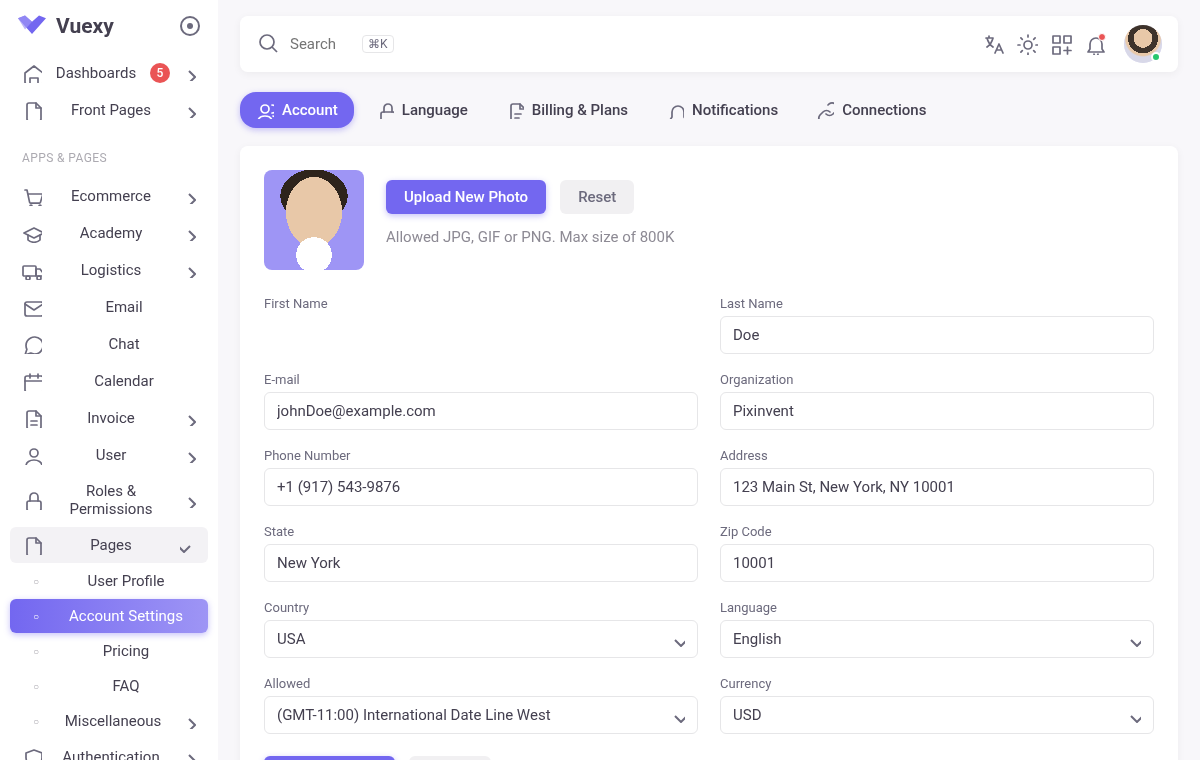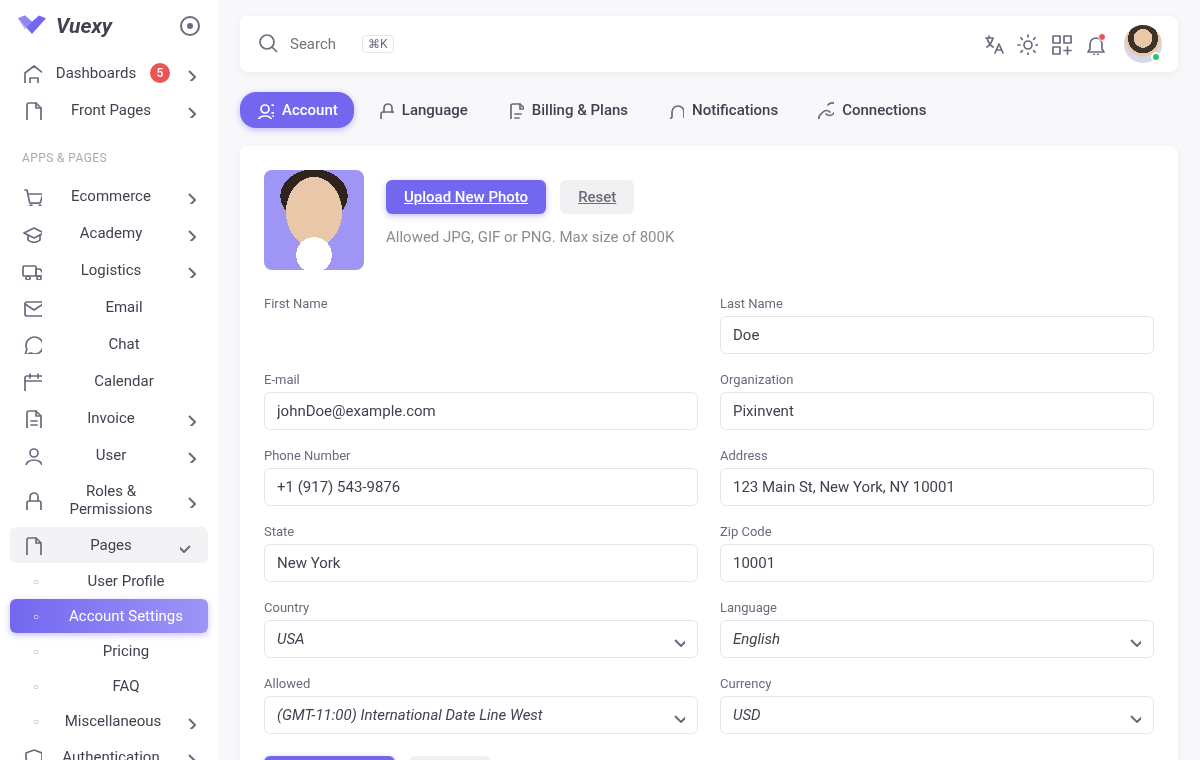--- a/index.html
+++ b/index.html
@@ -1,20 +1,20 @@
 <!DOCTYPE html>
 <html><head>
 <meta charset="utf-8">
 <style>
 *{box-sizing:border-box;margin:0;padding:0;font-family:-apple-system,BlinkMacSystemFont,"Segoe UI",Roboto,sans-serif;}
 body{background:#f8f7fa;color:#444050;font-size:15px;width:1200px;height:760px;overflow:hidden;display:flex;}
 .sidebar{width:218px;background:#fff;height:100%;display:flex;flex-direction:column;padding:14px 0;overflow-y:auto;}
 .sidebar::-webkit-scrollbar{width:0;}
 .logo-row{display:flex;align-items:center;padding:0 18px 10px 18px;justify-content:space-between;}
-.logo-left{display:flex;align-items:center;gap:10px;font-style:italic;}
+.logo-left{display:flex;align-items:center;gap:10px;}
 .logo-mark{width:28px;height:22px;}
 .logo-text{font-size:21px;font-weight:700;color:#444050;}
 .collapse-btn{width:20px;height:20px;border:2px solid #6c6a7d;border-radius:50%;display:flex;align-items:center;justify-content:center;cursor:pointer;}
 .collapse-btn::after{content:"";width:6px;height:6px;background:#6c6a7d;border-radius:50%;}
 .nav{padding:6px 10px;text-align:center;}
 .nav-item{display:flex;align-items:center;padding:8px 12px;border-radius:6px;cursor:pointer;color:#444050;font-size:15px;position:relative;gap:10px;margin:1px 0;}
 .nav-item.open{background:#f3f2f5;}
 .nav-item.active{background:linear-gradient(270deg,#9e95f5,#7367f0);color:#fff;box-shadow:0 2px 6px rgba(115,103,240,.4);}
 .nav-item.sub{padding-left:16px;}
 .nav-icon{width:20px;height:20px;flex-shrink:0;display:flex;align-items:center;justify-content:center;}
@@ -43,28 +43,28 @@
 .tab{display:flex;align-items:center;gap:8px;padding:9px 16px;border-radius:16px;cursor:pointer;color:#444050;font-size:15px;font-weight:500;}
 .tab svg{width:18px;height:18px;stroke:#6c6a7d;fill:none;stroke-width:1.7;stroke-linecap:round;stroke-linejoin:round;}
 .tab.active{background:#7367f0;color:#fff;box-shadow:0 2px 6px rgba(115,103,240,.4);}
 .tab.active svg{stroke:#fff;}
 .card{background:#fff;border-radius:8px;padding:24px;box-shadow:0 2px 8px rgba(0,0,0,.05);}
 .photo-row{display:flex;gap:22px;align-items:flex-start;margin-bottom:26px;}
 .photo{width:100px;height:100px;border-radius:8px;background:#9e95f5;position:relative;overflow:hidden;}
 .photo-face{position:absolute;inset:0;background:radial-gradient(circle at 50% 85%,#fff 0 18%,transparent 18%),radial-gradient(ellipse 40% 50% at 50% 42%,#e8c8a8 0 70%,transparent 70%),radial-gradient(ellipse 48% 38% at 50% 26%,#2e241c 0 70%,transparent 70%),radial-gradient(ellipse 24% 14% at 50% 60%,#3e332b 0 80%,transparent 80%);}
 .photo-actions{display:flex;flex-direction:column;gap:14px;padding-top:10px;}
 .btn-row{display:flex;gap:14px;}
-.btn{padding:8px 18px;border-radius:6px;border:none;cursor:pointer;font-size:15px;font-weight:500;text-decoration:underline;}
+.btn{padding:8px 18px;border-radius:6px;border:none;cursor:pointer;font-size:15px;font-weight:500;}
 .btn-primary{background:#7367f0;color:#fff;box-shadow:0 2px 6px rgba(115,103,240,.4);}
 .btn-muted{background:#f1f0f2;color:#6c6a7d;}
 .helper-text{color:#8d8a94;font-size:15px;}
 .form-grid{display:grid;grid-template-columns:1fr 1fr;gap:18px 22px;}
 .field label{display:block;font-size:13px;color:#6c6a7d;margin-bottom:5px;}
 .field input,.field .select{width:100%;padding:9px 12px;border:1px solid #e6e6e8;border-radius:6px;font-size:15px;color:#444050;background:#fff;outline:none;}
-.select{display:flex;justify-content:space-between;align-items:center;cursor:pointer;font-style:italic;}
+.select{display:flex;justify-content:space-between;align-items:center;cursor:pointer;}
 .select svg{width:16px;height:16px;stroke:#6c6a7d;fill:none;stroke-width:2;}
 .form-actions{display:flex;gap:14px;margin-top:22px;}
 </style>
 </head>
 <body>
 
 <svg width="0" height="0" style="position:absolute">
 <defs>
 <g id="i-home">
         <path d="M3 10l9-7 9 7v9a2 2 0 0 1-2 2h-3v-6H8v6H5a2 2 0 0 1-2-2z"></path>

